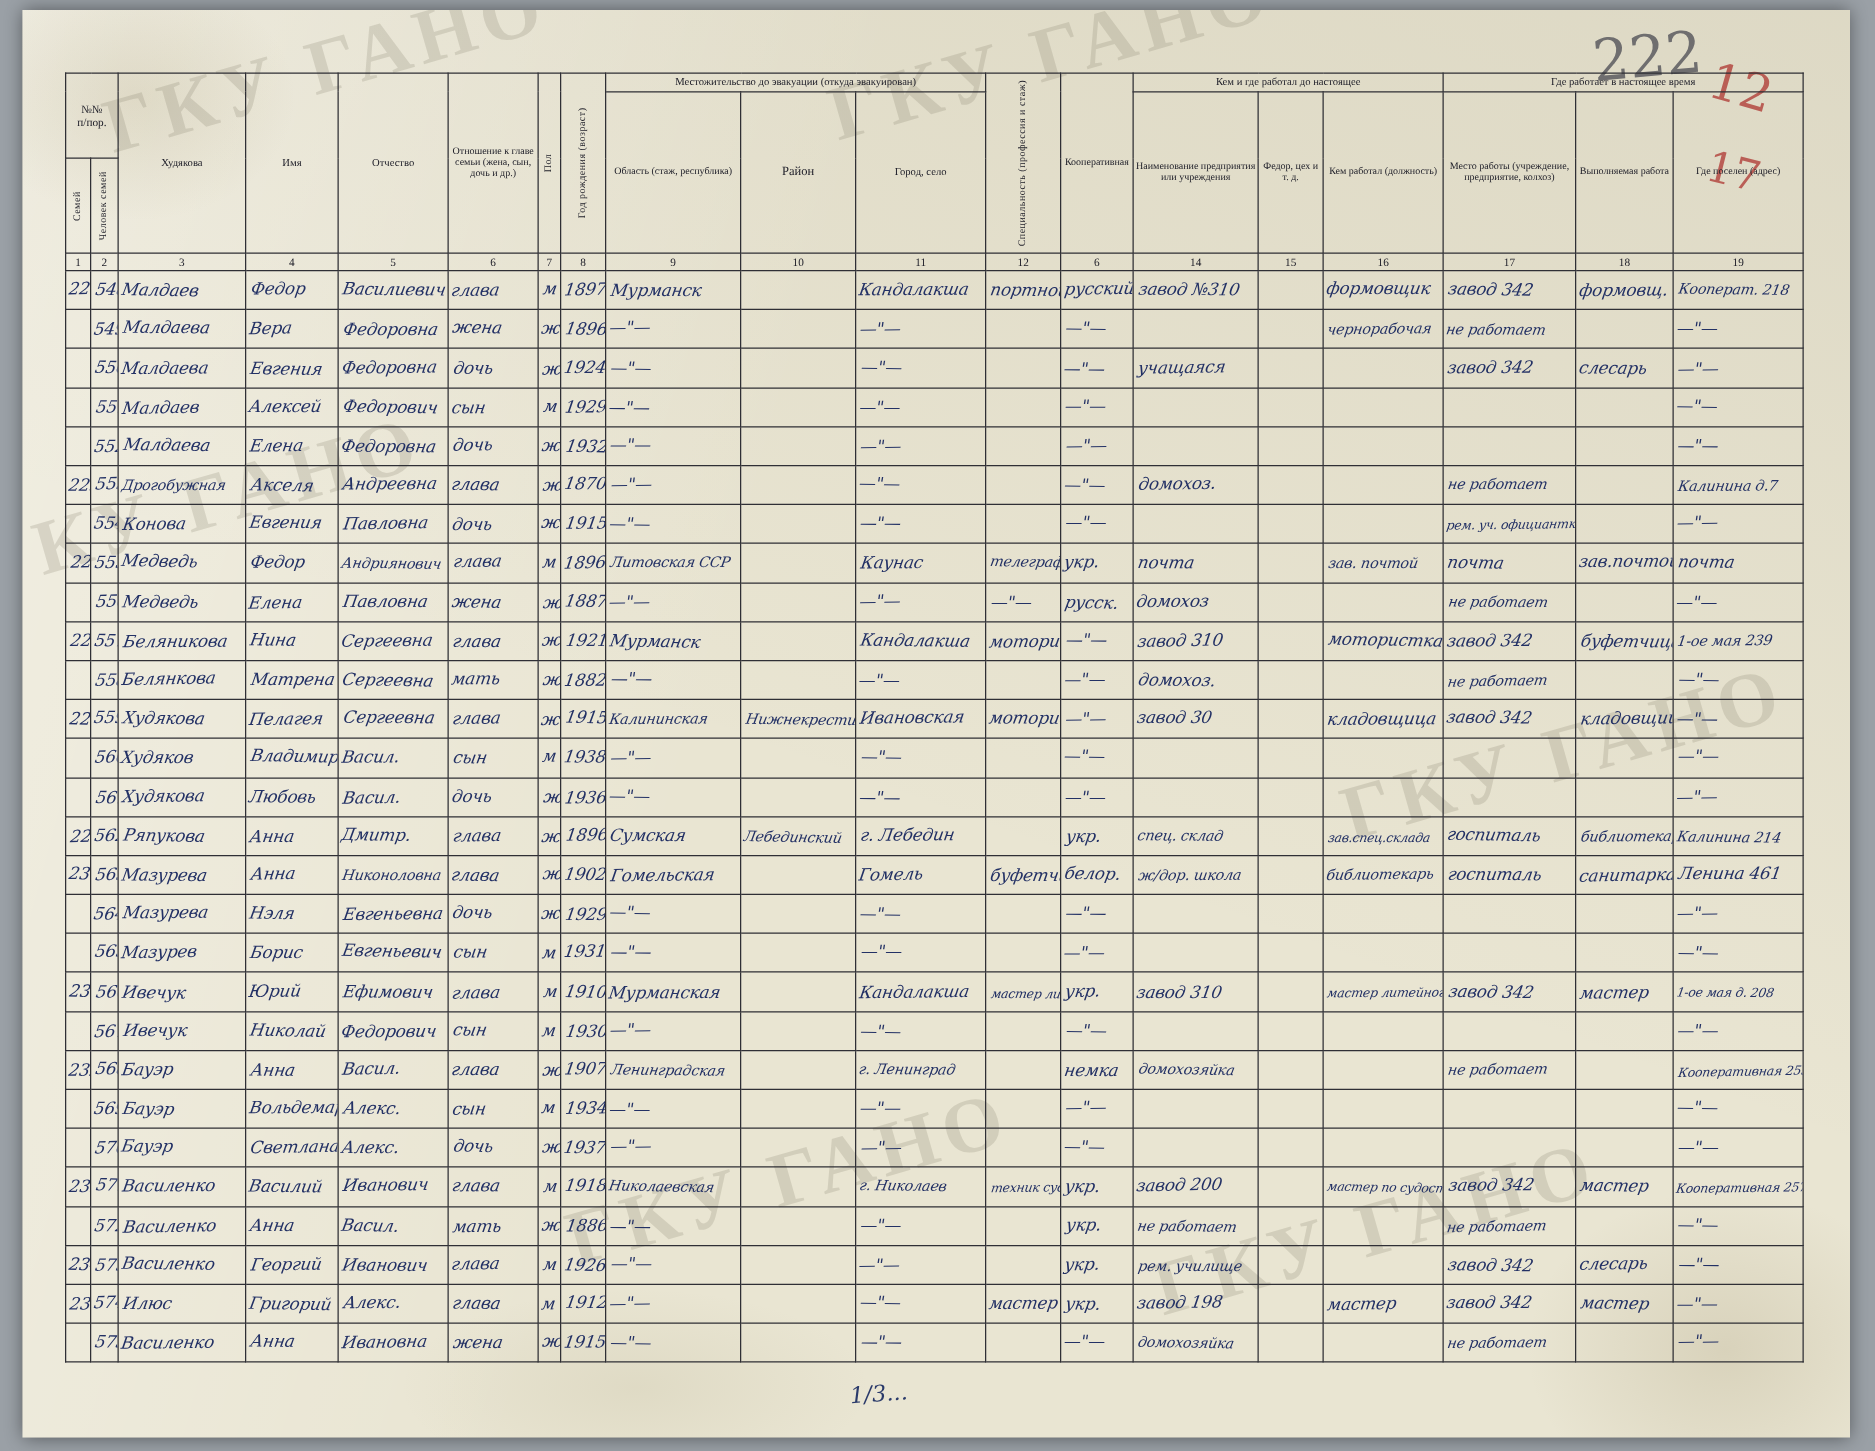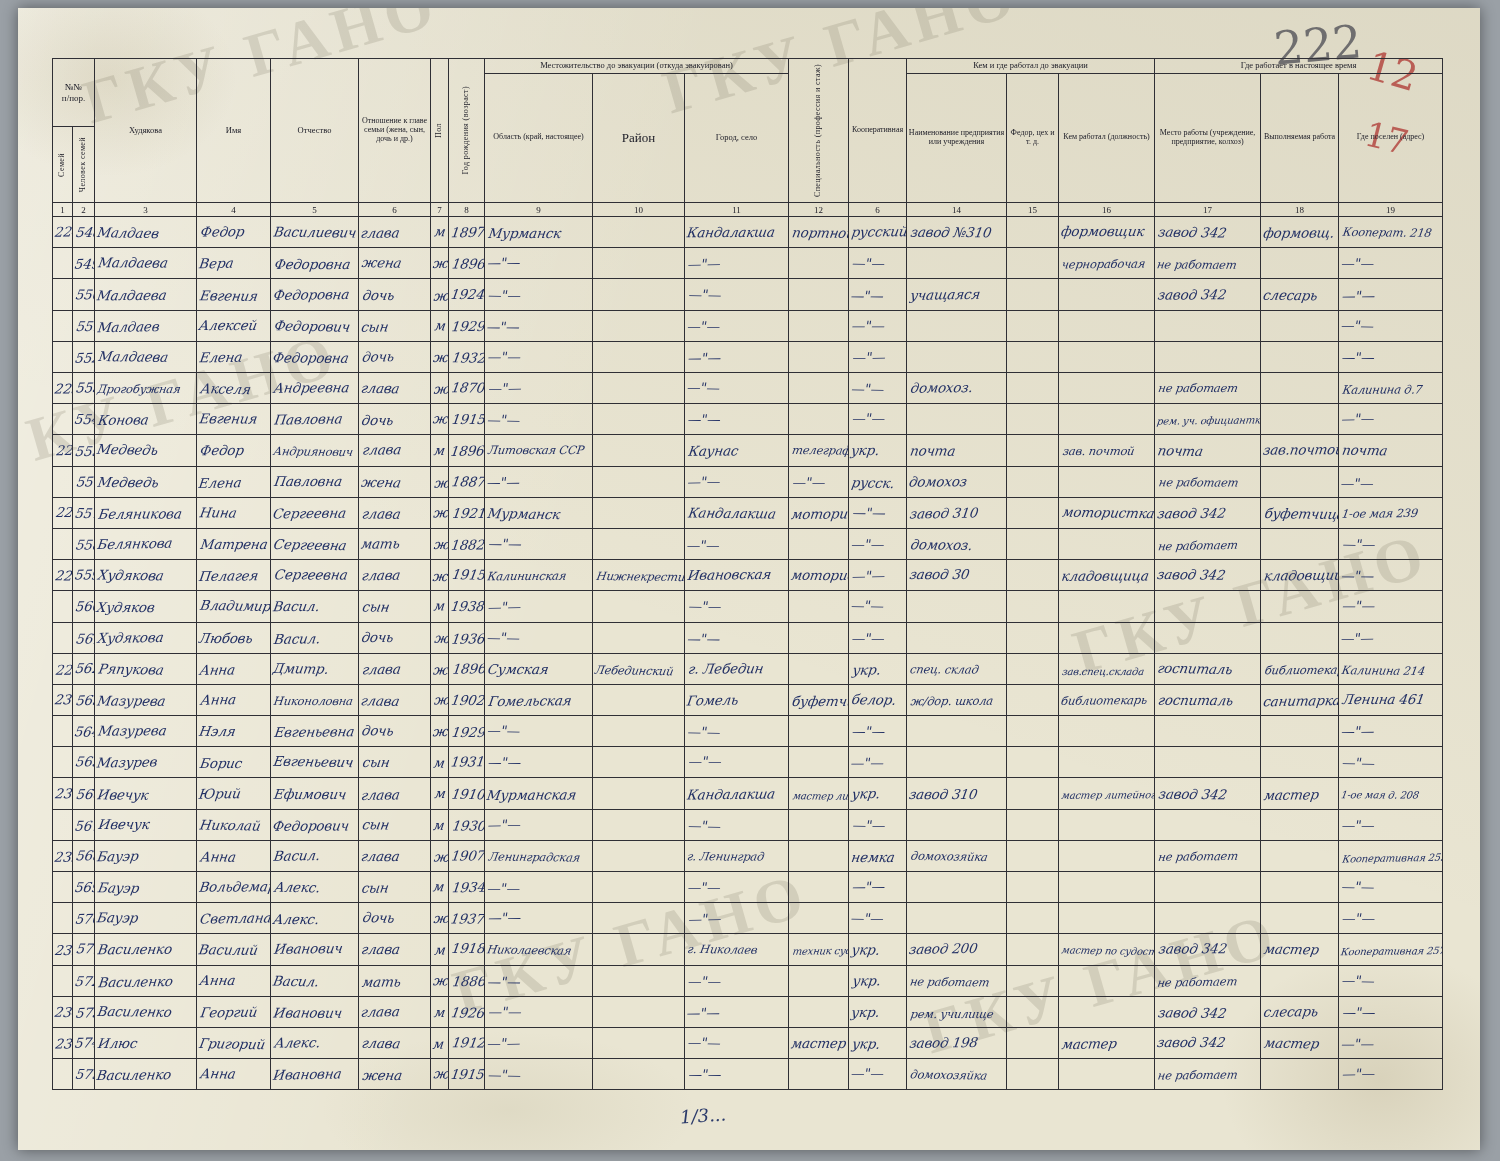--- a/index.html
+++ b/index.html
@@ -180,26 +180,26 @@
             <div class="vert">Пол</div>
           </th>
         <th rowspan="3">
             <div class="vert">Год рождения (возраст)</div>
           </th>
         <th colspan="3" style="font-size:8.5px;">Местожительство до эвакуации (откуда эвакуирован)</th>
         <th rowspan="3">
             <div class="vert">Специальность (профессия и стаж)</div>
           </th>
         <th rowspan="3" style="font-size:8px;white-space:normal;">Кооперативная</th>
-        <th colspan="3" style="font-size:8.5px;">Кем и где работал до эвакуации</th>
+        <th colspan="3" style="font-size:8.5px;">Кем и где работал до настоящее</th>
         <th colspan="3" style="font-size:8.5px;">Где работает в настоящее время</th>
       </tr>
       <tr>
-        <th rowspan="2" style="font-size:8px;white-space:normal;">Область (край, настоящее)</th>
-        <th rowspan="2" style="font-size:13px;font-family:Liberation Serif, serif;">Район</th>
+        <th rowspan="2" style="font-size:8px;white-space:normal;">Область (стаж, республика)</th>
+        <th rowspan="2" style="font-size:10px;font-family:Liberation Serif, serif;">Район</th>
         <th rowspan="2" style="font-size:8.5px;">Город, село</th>
         <th rowspan="2" style="font-size:8px;white-space:normal;">Наименование предприятия или учреждения</th>
         <th rowspan="2" style="font-size:8px;white-space:normal;">Федор, цех и т. д.</th>
         <th rowspan="2" style="font-size:8px;white-space:normal;">Кем работал (должность)</th>
         <th rowspan="2" style="font-size:8px;white-space:normal;">Место работы (учреждение, предприятие, колхоз)</th>
         <th rowspan="2" style="font-size:8px;white-space:normal;">Выполняемая работа</th>
         <th rowspan="2" style="font-size:8px;white-space:normal;">Где поселен (адрес)</th>
       </tr>
       <tr style="height:76px;">
         <th>

